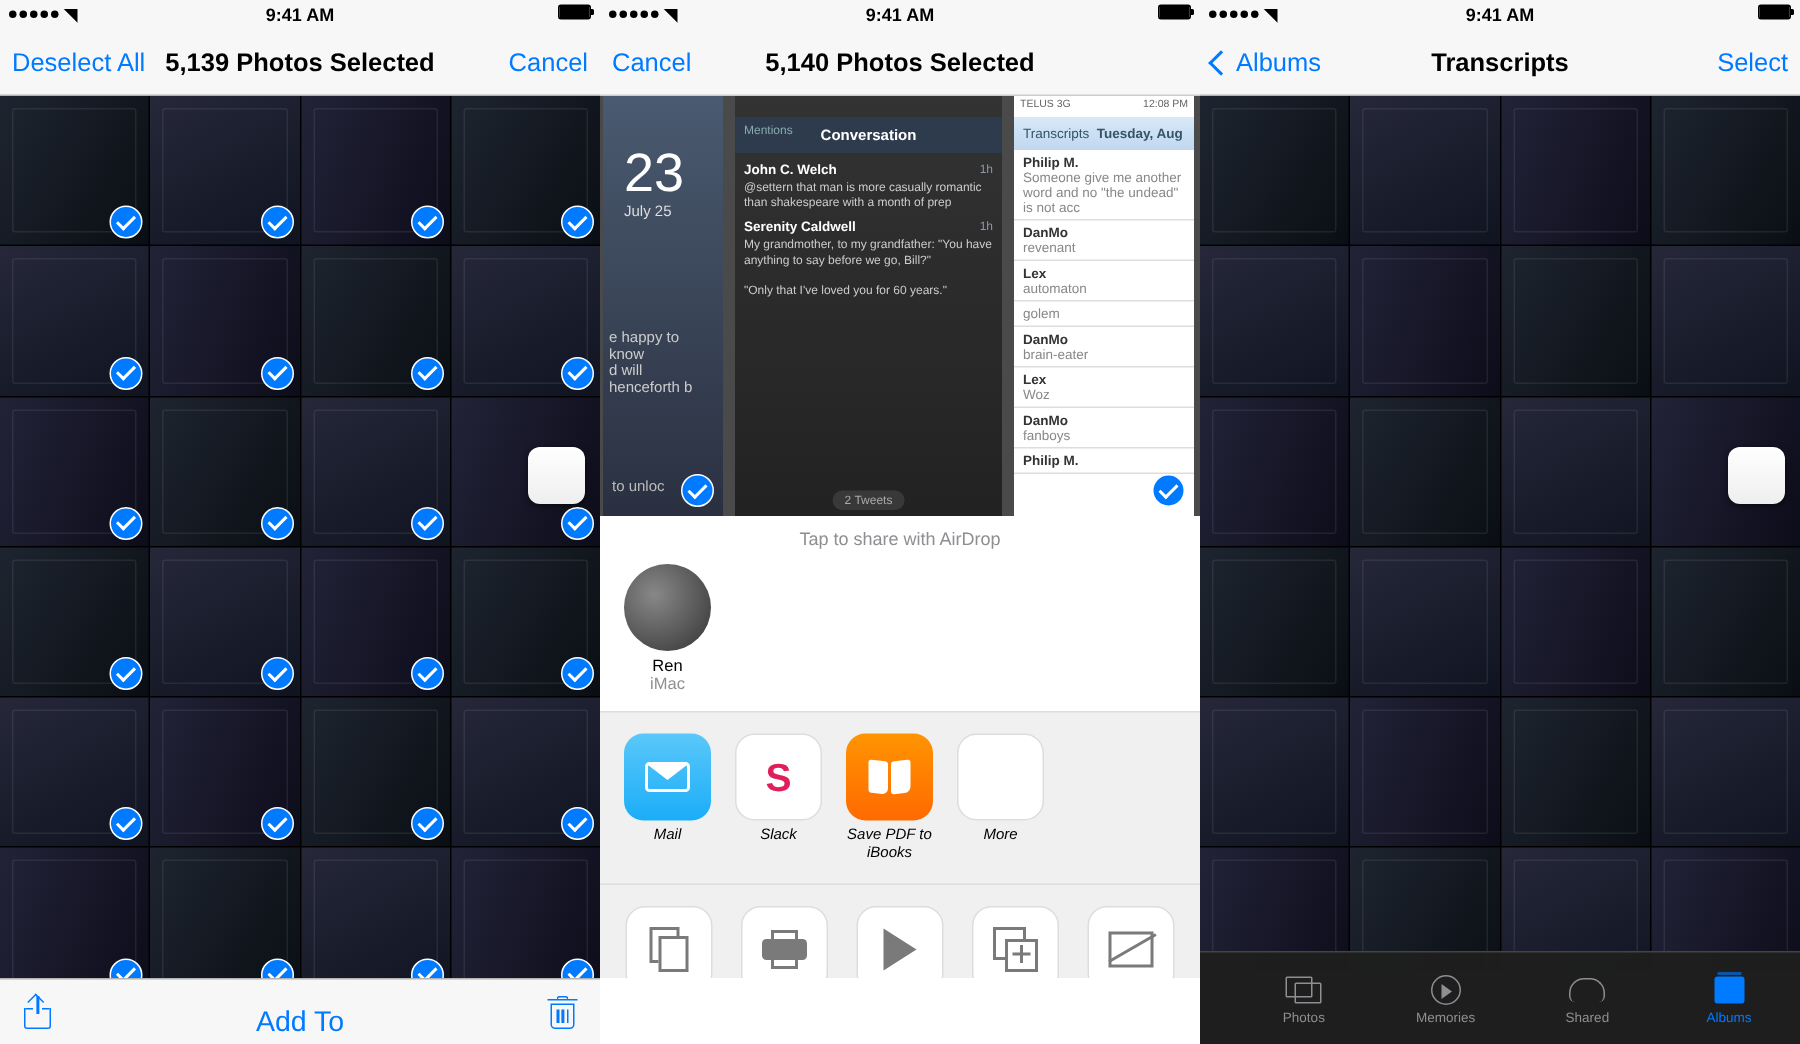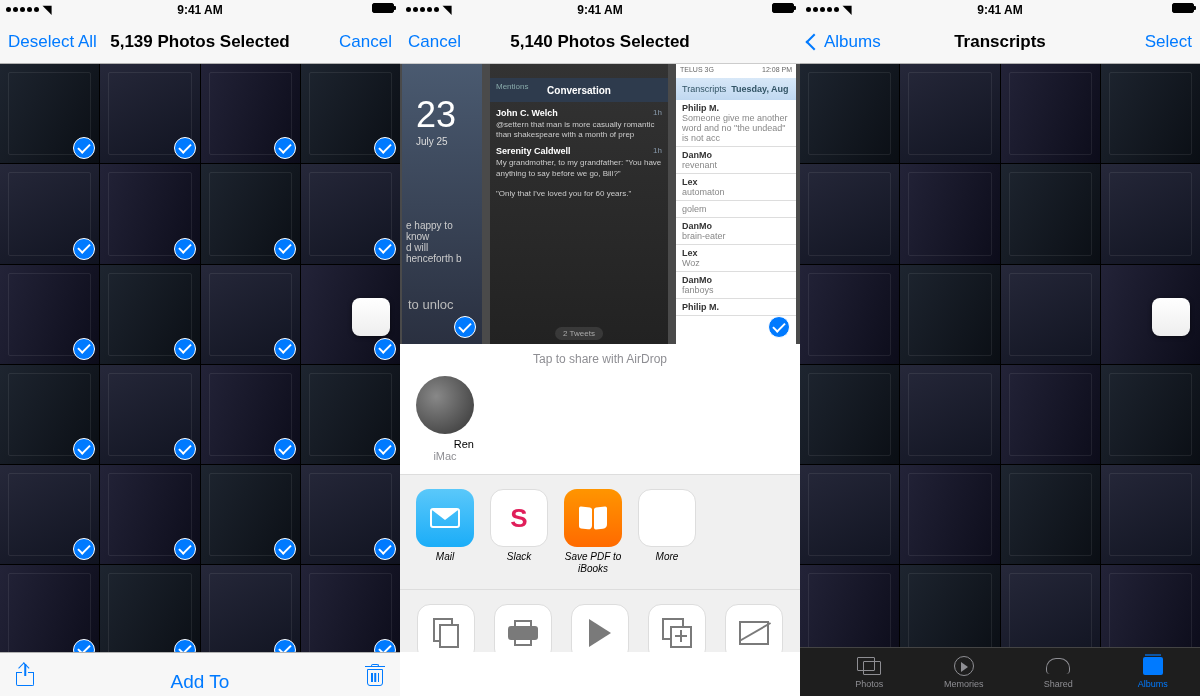--- a/index.html
+++ b/index.html
@@ -56,38 +56,38 @@
 
 .share-grid-area { height: 588px; overflow: hidden; background: #fff; }
 .preview-strip { display: flex; gap: 8px; padding: 0 2px; background: #4a4a4a; height: 280px; }
 .preview-item { flex: none; background: #2a2a2a; position: relative; overflow: hidden; }
 .preview-item .pcheck { position: absolute; right: 6px; bottom: 6px; }
 .preview-item.p1{width:80px;background:linear-gradient(#4a5a70,#2a3040);}
 .preview-item.p2{width:178px;background:linear-gradient(#333,#222);}
 .preview-item.p3{width:120px;background:#ffffff;color:#333;font-size:9px;}
 .p1 .bignum{position:absolute;left:14px;top:30px;font-size:36px;color:#fff;font-weight:200;}
 .p1 .date{position:absolute;left:14px;top:72px;font-size:10px;color:#ddd;}
-.p1 .unlock{position:absolute;left:6px;bottom:32px;font-size:13px;color:#bbb;}
+.p1 .unlock{position:absolute;left:6px;bottom:14px;font-size:10px;color:#bbb;}
 .p1 .know{position:absolute;left:0;bottom:70px;right:8px;font-size:10px;color:#ccc;text-align:left;padding-left:4px;}
 .p2 .conv-header{background:#2e3b4d;height:24px;display:flex;align-items:center;justify-content:center;font-size:10px;color:#fff;font-weight:600;margin-top:14px;}
 .p2 .mentions{position:absolute;left:6px;top:18px;font-size:8px;color:#8aa;}
 .p2 .msg{margin:6px 6px;font-size:8px;color:#ccc;line-height:1.3;}
 .p2 .msg .who{color:#fff;font-weight:600;font-size:9px;}
 .p2 .tweets-pill{position:absolute;bottom:4px;left:50%;transform:translateX(-50%);font-size:8px;color:#aaa;background:rgba(255,255,255,0.1);border-radius:8px;padding:2px 8px;}
 .p3 .p3-head{background:linear-gradient(#d8e8f8,#c0d8f0);height:22px;margin-top:14px;display:flex;align-items:center;padding:0 6px;font-size:9px;color:#356;}
 .p3 .entry{padding:3px 6px;border-bottom:0.5px solid #ddd;}
 .p3 .entry .n{font-weight:600;color:#333;}
 .p3 .entry .s{color:#888;}
 .p3-status{position:absolute;top:2px;left:4px;right:4px;font-size:7px;color:#666;display:flex;justify-content:space-between;}
 
 .airdrop-row { text-align: center; padding: 8px 0 0; font-size: 12px; color: #8e8e93; }
 .airdrop-contacts { display: flex; gap: 20px; padding: 10px 16px 12px; }
 .contact { text-align: center; }
 .contact .avatar { width: 58px; height: 58px; border-radius: 50%; background: radial-gradient(circle at 35% 35%, #888, #333); margin: 0 auto 4px; }
-.contact .nm { font-size: 11px; color: #000; text-align: right; }
+.contact .nm { font-size: 11px; color: #000; }
 .contact .sub { font-size: 11px; color: #8e8e93; }
 
 .app-row { display: flex; gap: 16px; padding: 14px 16px; background: #f0f0f0; border-top: 0.5px solid #ddd; border-bottom: 0.5px solid #ddd; }
 .app { text-align: center; width: 58px; }
 .app .ai { width: 58px; height: 58px; border-radius: 13px; margin-bottom: 4px; display: flex; align-items: center; justify-content: center; font-size: 28px; color: #fff; }
 .app .lbl { font-size: 10px; color: #000; line-height: 1.2; font-style: italic; }
 .ai-mail{background:linear-gradient(#5ac8fa,#1badf8);}
 .ai-slack{background:#fff;border:0.5px solid #ddd;}
 .ai-slack .s{font-size:26px;font-weight:700;}
 .ai-slack .s1{color:#e01e5a;}
@@ -112,21 +112,21 @@
 .g-dup .a{left:0;top:0;}.g-dup .b{left:8px;top:8px;}
 .g-dup .plus{position:absolute;left:13px;top:12px;width:12px;height:12px;}
 .g-dup .plus::before,.g-dup .plus::after{content:'';position:absolute;background:#7a7a7a;}
 .g-dup .plus::before{left:5px;top:0;width:2px;height:12px;}
 .g-dup .plus::after{top:5px;left:0;height:2px;width:12px;}
 .g-hide{position:relative;width:30px;height:24px;}
 .g-hide .frame{width:30px;height:24px;border:2px solid #7a7a7a;}
 .g-hide .slash{position:absolute;left:-2px;top:10px;width:36px;height:2px;background:#7a7a7a;transform:rotate(-30deg);}
 
 
-.tab-bar { height: 49px; background: rgba(247,247,247,0.95); border-top: 0.5px solid #888; display: flex; position: absolute; bottom: 0; left: 0; right: 0; padding-left: 22px; }
+.tab-bar { height: 62px; background: rgba(247,247,247,0.95); border-top: 0.5px solid #888; display: flex; position: absolute; bottom: 0; left: 0; right: 0; padding-left: 22px; }
 .tab-bar.dark { background: rgba(30,30,30,0.96); border-top-color: #444; }
 .tab { flex: 1; display: flex; flex-direction: column; align-items: center; justify-content: center; gap: 2px; color: #8e8e93; font-size: 9px; }
 .tab.active { color: #007aff; }
 .tab .ticon { width: 26px; height: 22px; display: flex; align-items: center; justify-content: center; }
 .ti-photos{position:relative;width:24px;height:18px;}
 .ti-photos .a,.ti-photos .b{position:absolute;width:18px;height:14px;border:1.5px solid currentColor;border-radius:1px;}
 .ti-photos .a{left:0;top:0}.ti-photos .b{left:6px;top:4px;}
 .ti-memories{width:20px;height:20px;border:1.5px solid currentColor;border-radius:50%;position:relative;}
 .ti-memories::after{content:'';position:absolute;left:6px;top:5px;width:0;height:0;border-left:7px solid currentColor;border-top:5px solid transparent;border-bottom:5px solid transparent;}
 .ti-shared{width:24px;height:16px;border:1.5px solid currentColor;border-radius:10px 10px 4px 4px;border-bottom:none;position:relative;}

